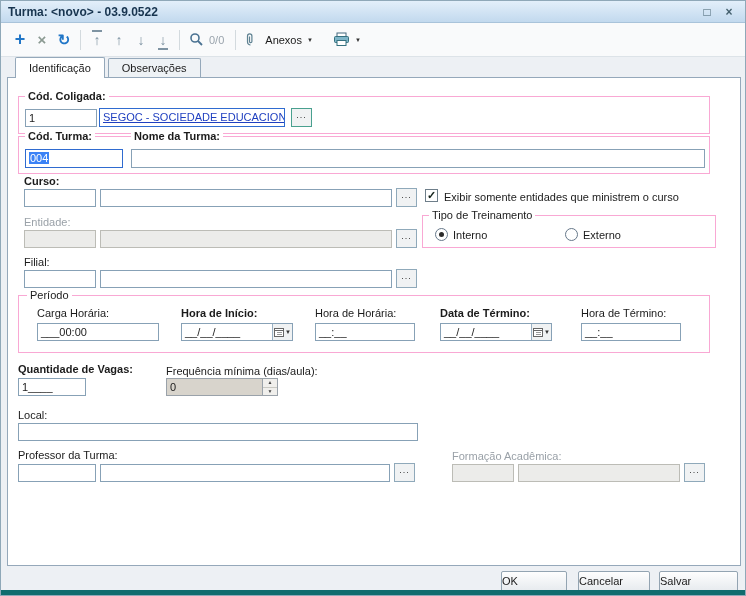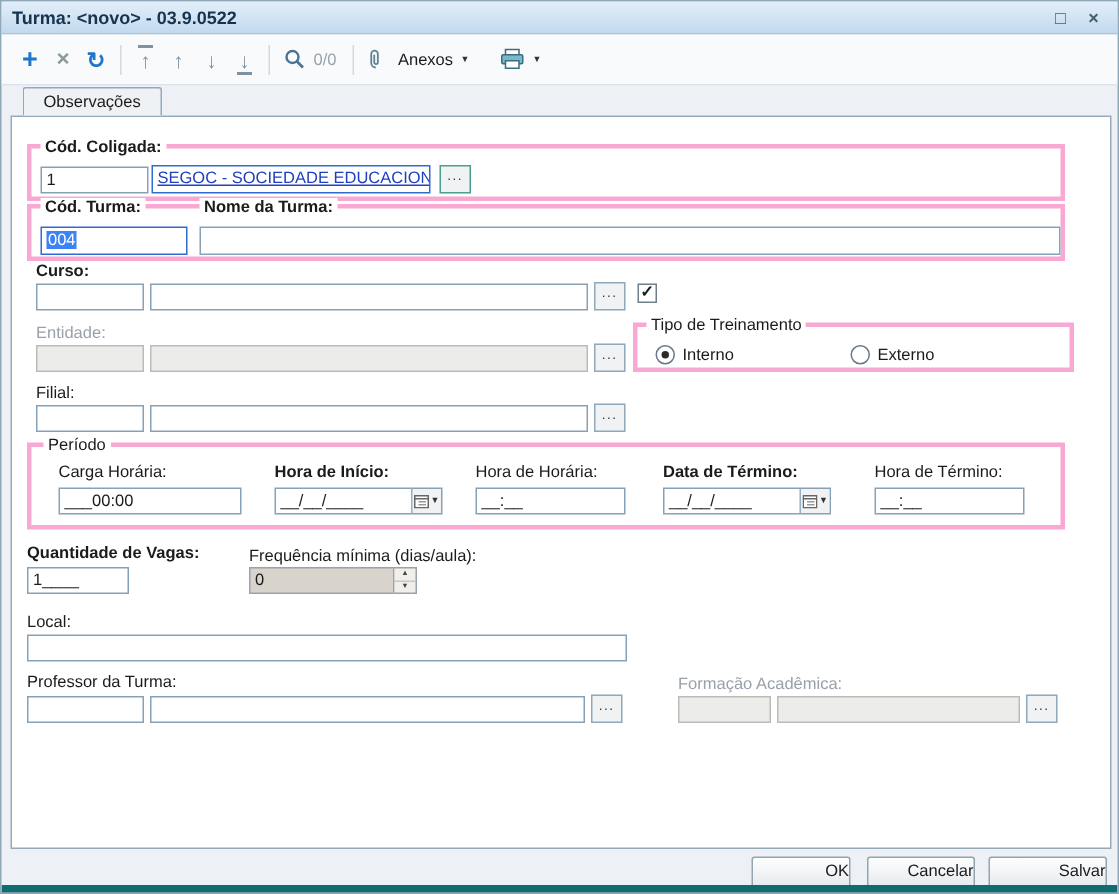--- a/index.html
+++ b/index.html
@@ -24,33 +24,33 @@
   .lbl{position:absolute;white-space:nowrap;line-height:13px}
   .b{font-weight:700}
   .dim{color:#9aa1a8}
   .f{position:absolute;height:18px;background:#fff;border:1px solid #87a1b6;padding:1px 3px 0;line-height:15px;white-space:nowrap;overflow:hidden}
   .f.dis{background:#ececea;border-color:#bcbcb6}
   .f.focus{border-color:#2f6bd0}
   .f.link{border-color:#2f6bd0;color:#1f3fc0;text-decoration:underline}
   .sel{background:#3b82f6;color:#fff;padding:0 1px}
   .dots{position:absolute;width:21px;height:19px;background:#f0f2f3;border:1px solid #8fa9ba;font-size:9px;line-height:12px;text-align:center;color:#333;letter-spacing:1px}
   .dots.hl{border-color:#49a08f}
-  .gb{position:absolute;border:3px solid #f9a8d4}
+  .gb{position:absolute;border:1px solid #f9a8d4}
   .leg{position:absolute;top:-7px;background:#fff;padding:0 3px;line-height:13px;white-space:nowrap}
   .f.date{padding-right:10px}
   .calbtn{position:absolute;right:0;top:0;width:20px;height:16px;background:#f0f2f3;border-left:1px solid #9ab0c2;display:flex;align-items:center;justify-content:center;gap:1px}
   .spinfield{background:#d8d4cc;border-color:#9aa2aa;padding-right:18px}
   .spin{position:absolute;right:0;top:0;width:15px;height:16px;display:flex;flex-direction:column;border-left:1px solid #9aa2aa}
   .spin>span{flex:1;background:#f0efec;display:flex;align-items:center;justify-content:center;border-bottom:1px solid #c8c8c2}
   .spin>span:last-child{border-bottom:none}
   .spin .caret{font-size:5px;color:#444;font-style:normal}
   .cb{position:absolute;width:13px;height:13px;background:#fff;border:1px solid #6e7e8a;font-size:11px;line-height:11px;text-align:center;color:#15241c;font-weight:700}
   .radio{position:absolute;width:13px;height:13px;border:1px solid #66788a;border-radius:50%;background:#fff}
   .radio.on::after{content:"";position:absolute;inset:3px;background:#2b2b2b;border-radius:50%}
-  .btn{position:absolute;height:21px;background:linear-gradient(#fefefe,#e6eaee);border:1px solid #93a4b2;border-radius:2px;text-align:right;line-height:19px}
+  .btn{position:absolute;height:21px;background:linear-gradient(#fefefe,#e6eaee);border:1px solid #93a4b2;border-radius:2px;text-align:left;line-height:19px}
   .strip{position:absolute;left:0;top:589px;width:100%;height:7px;background:#106c6e}
 </style>
 </head>
 <body>
 
 <div class="window">
 
   <div class="titlebar">
     <span class="t">Turma: &lt;novo&gt; - 03.9.0522</span>
     <span class="winbtns">
@@ -108,20 +108,21 @@
       <svg width="17" height="15" viewBox="0 0 17 15">
           <rect x="4" y="1" width="9" height="3.5" fill="#fff" stroke="#44687f"></rect>
           <rect x="1.5" y="4.5" width="14" height="6" rx="1" fill="#7fb6c9" stroke="#35707f"></rect>
           <rect x="4" y="8.5" width="9" height="5" fill="#fff" stroke="#35707f"></rect>
         </svg>
       <span class="caret">▼</span>
     </span>
   </div>
 
   <div class="tabs">
+    <div class="tab active">Identificação</div>
     <div class="tab">Observações</div>
   </div>
 
   <div class="panel">
 
     <div class="gb" style="left:10px;top:18px;width:692px;height:38px">
       <span class="leg b" style="left:6px">Cód. Coligada:</span>
       <div class="f" style="left:6px;top:12px;width:72px">1</div>
       <div class="f link" style="left:80px;top:11px;width:186px;height:19px">SEGOC - SOCIEDADE EDUCACION</div>
       <div class="dots hl" style="left:272px;top:11px">...</div>
@@ -132,20 +133,21 @@
       <span class="leg b" style="left:112px">Nome da Turma:</span>
       <div class="f focus" style="left:6px;top:12px;width:98px;height:19px"><span class="sel">004</span></div>
       <div class="f" style="left:112px;top:12px;width:574px;height:19px"></div>
     </div>
 
     <span class="lbl b" style="left:16px;top:97px">Curso:</span>
     <div class="f" style="left:16px;top:111px;width:72px"></div>
     <div class="f" style="left:92px;top:111px;width:292px"></div>
     <div class="dots" style="left:388px;top:110px">...</div>
     <span class="cb" style="left:417px;top:111px"><span>✓</span></span>
+    <span class="lbl" style="left:436px;top:113px">Exibir somente entidades que ministrem o curso</span>
 
     <span class="lbl dim" style="left:16px;top:138px">Entidade:</span>
     <div class="f dis" style="left:16px;top:152px;width:72px"></div>
     <div class="f dis" style="left:92px;top:152px;width:292px"></div>
     <div class="dots" style="left:388px;top:151px">...</div>
 
     <div class="gb" style="left:414px;top:137px;width:294px;height:33px">
       <span class="leg" style="left:6px">Tipo de Treinamento</span>
       <span class="radio on" style="left:12px;top:12px"></span>
       <span class="lbl" style="left:30px;top:13px">Interno</span>

